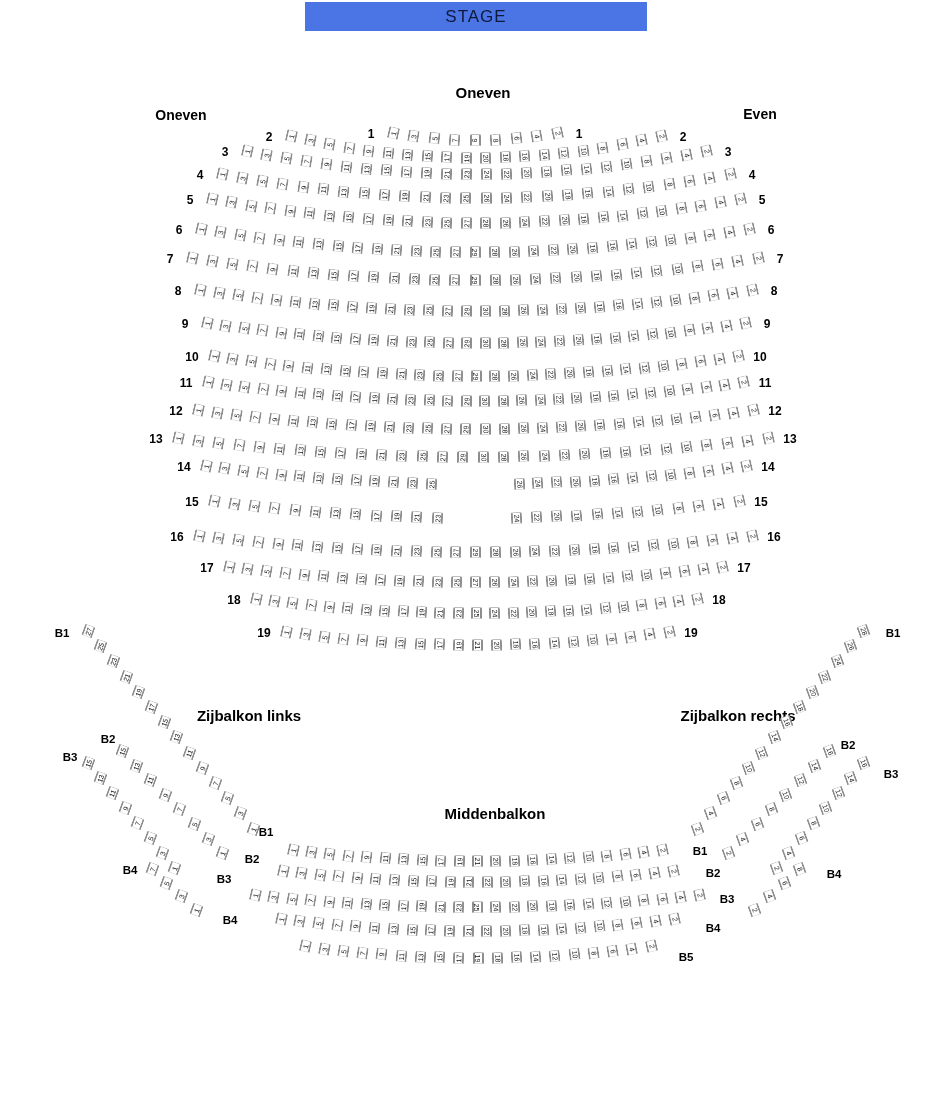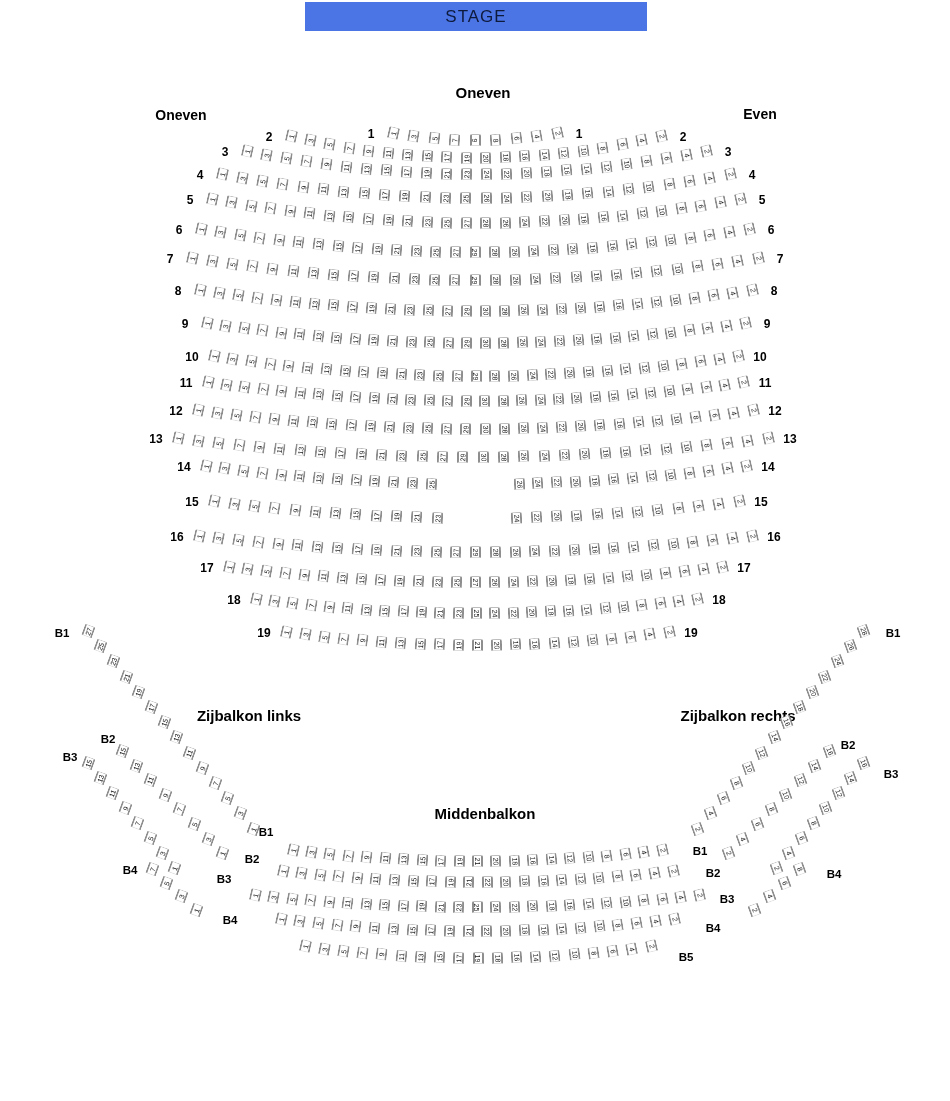--- a/index.html
+++ b/index.html
@@ -27,21 +27,21 @@
 
 <div class="map">
   <div class="stage">
     <span>STAGE</span>
   </div>
   <div class="title" style="left:483px;top:92px;">Oneven</div>
   <div class="sidelab" style="left:181px;top:115px;">Oneven</div>
   <div class="sidelab" style="left:760px;top:114px;">Even</div>
   <div class="title" style="left:249px;top:715px;">Zijbalkon links</div>
   <div class="title" style="left:738px;top:715px;">Zijbalkon rechts</div>
-  <div class="title" style="left:485px;top:813px;">Middenbalkon</div>
+  <div class="title" style="left:495px;top:813px;">Middenbalkon</div>
   <div id="seats">
       <div class="seat" style="left: 387.5px; top: 127px; transform: rotate(13deg);">
         <span class="n" style="transform: rotate(-90deg);">1</span>
       </div>
       <div class="seat" style="left: 408px; top: 130.062px; transform: rotate(9.8deg);">
         <span class="n" style="transform: rotate(-90deg);">3</span>
       </div>
       <div class="seat" style="left: 428.5px; top: 132.25px; transform: rotate(6.5deg);">
         <span class="n" style="transform: rotate(-90deg);">5</span>
       </div>

